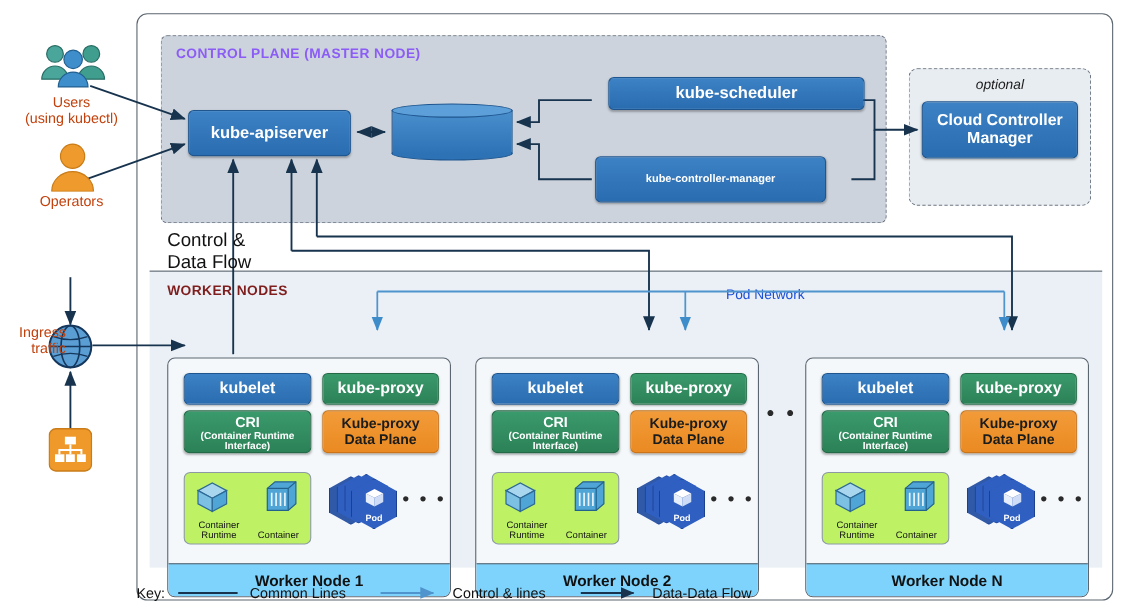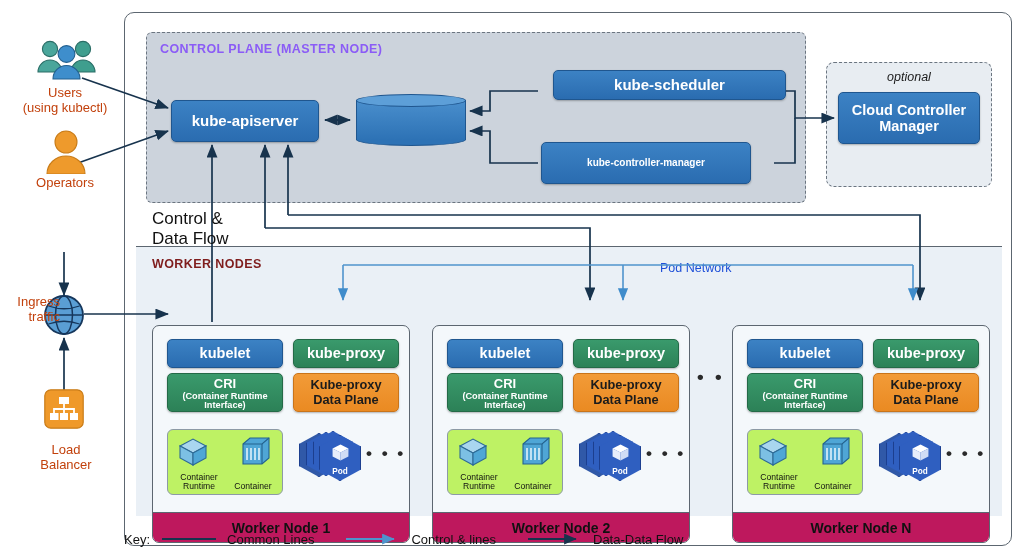--- a/index.html
+++ b/index.html
@@ -114,21 +114,21 @@
     top:284px; width:258px; height:218px;
     background:#f4f8fb; border:1.4px solid #5c6670; border-radius:7px;
     overflow:hidden;
     margin-top:41px;
   }
   #worker-1 { left:152px; }
   #worker-2 { left:432px; }
   #worker-3 { left:732px; }
   .worker-footer {
     position:absolute; left:0; bottom:0; width:100%; height:30px;
-    background:#be185d; border-top:1.3px solid #5c6670;
+    background:#7dd3fc; border-top:1.3px solid #5c6670;
     display:flex; align-items:center; justify-content:center;
     font-size:14px; font-weight:bold; color:#111;
   }
   .wn-kubelet     { position:absolute; left:14px;  top:13px;  width:116px; height:29px; font-size:14.5px; }
   .wn-kubeproxy   { position:absolute; left:140px; top:13px;  width:106px; height:29px; font-size:14.5px; }
   .wn-cri         { position:absolute; left:14px;  top:47px;  width:116px; height:39px; font-size:13px;
                     flex-direction:column;justify-content:flex-end; }
   .wn-cri .cri-sub{ font-size:9.2px; font-weight:bold; line-height:1.05; }
   .wn-kpdp        { position:absolute; left:140px; top:47px;  width:106px; height:39px; font-size:12.8px; }
   .wn-runtime-box {
@@ -341,24 +341,20 @@
   </div>
 
   <svg class="abs" style="left:44px; top:389px; width:40px; height:40px;" viewBox="0 0 40 40">
     <rect x="0.8" y="0.8" width="38.4" height="38.4" rx="6" fill="#ef992a" stroke="#c97c18" stroke-width="1.2"></rect>
     <rect x="15" y="8" width="10" height="7" fill="#fff"></rect>
     <rect x="6" y="24" width="8.5" height="7" fill="#fff"></rect>
     <rect x="16" y="24" width="8" height="7" fill="#fff"></rect>
     <rect x="26" y="24" width="8" height="7" fill="#fff"></rect>
     <path d="M20,15 L20,20 M10,24 L10,20 L30,20 L30,24 M20,20 L20,24" stroke="#fff" stroke-width="1.8" fill="none"></path>
   </svg>
-  <div class="abs actor-label" id="lb-label">
-    <div>Load</div>
-    <div>Balancer</div>
-  </div>
 
   <div class="abs" style="left:152px; top:209px; font-size:17px; color:#111; line-height:1.2;">
     <div>Control &amp;</div>
     <div>Data Flow</div>
   </div>
 
   <div class="abs worker-card" id="worker-1">
     <div class="box blue wn-kubelet">kubelet</div>
     <div class="box green wn-kubeproxy">kube-proxy</div>
     <div class="box green wn-cri">

